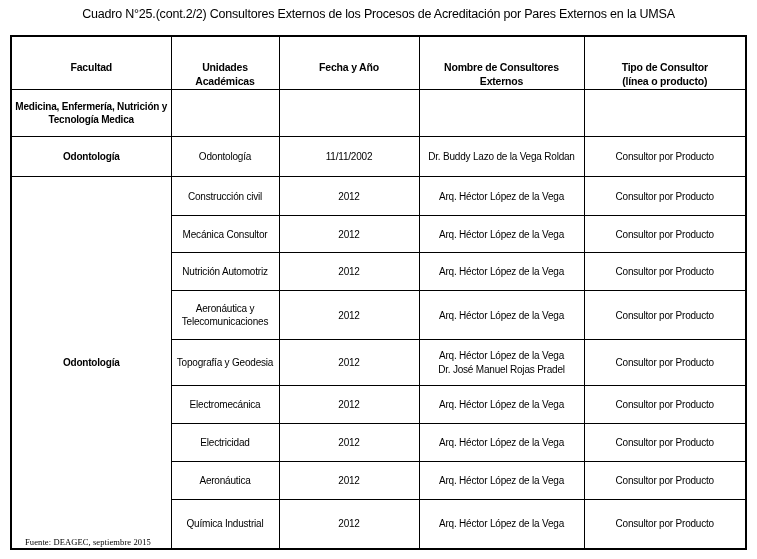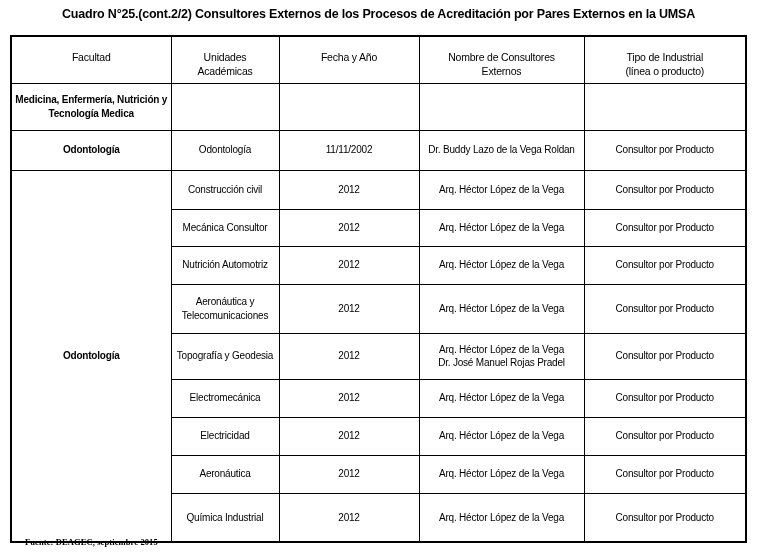--- a/index.html
+++ b/index.html
@@ -16,21 +16,21 @@
     color: #000000;
     overflow: hidden;
   }
   .doc-title {
     position: absolute;
     top: 7px;
     left: 0;
     width: 757px;
     text-align: center;
     font-size: 12.5px;
-    font-weight: bold;
+    font-weight: normal;
     letter-spacing: -0.2px;
     white-space: nowrap;
   }
   table.data-table {
     position: absolute;
     left: 10px;
     top: 35px;
     width: 735px;
     border-collapse: collapse;
     table-layout: fixed;
@@ -42,44 +42,44 @@
     text-align: center;
     vertical-align: middle;
     font-size: 10px;
     letter-spacing: -0.2px;
     line-height: 1.35;
     white-space: pre-line;
     padding: 1px 2px;
     overflow: hidden;
   }
   table.data-table th {
-    font-weight: normal;
+    font-weight: bold;
     font-size: 10.5px;
     vertical-align: top;
-    padding-top: 13px;
+    padding-top: 23px;
   }
   td.fac {
     font-weight: bold;
     font-size: 10.5px;
   }
   td.big-date {
     font-size: 12.5px;
     margin-left: 16px;
   }
   td.vtop {
     vertical-align: top;
     padding-top: 5px;
   }
   .source-note {
     position: absolute;
     left: 25px;
     top: 537px;
     font-family: "Liberation Serif", serif;
     font-size: 8.5px;
-    font-weight: bold;
+    font-weight: normal;
     letter-spacing: 0.1px;
   }
 </style>
 </head>
 <body>
 
 <div class="page">
 
   <div class="doc-title">Cuadro N°25.(cont.2/2) Consultores Externos de los Procesos de Acreditación por Pares Externos en la UMSA</div>
 
@@ -93,21 +93,21 @@
     </colgroup>
 
     <tbody>
         <tr style="height:47px">
       <th>Facultad</th>
       <th>Unidades
 Académicas</th>
       <th>Fecha y Año</th>
       <th>Nombre de Consultores
 Externos</th>
-      <th>Tipo de Industrial
+      <th>Tipo de Consultor
 (línea o producto)</th>
     </tr>
 
     <tr style="height:47px">
       <td class="fac">Medicina, Enfermería, Nutrición y
 Tecnología Medica</td>
       <td></td>
       <td></td>
       <td></td>
       <td></td>

